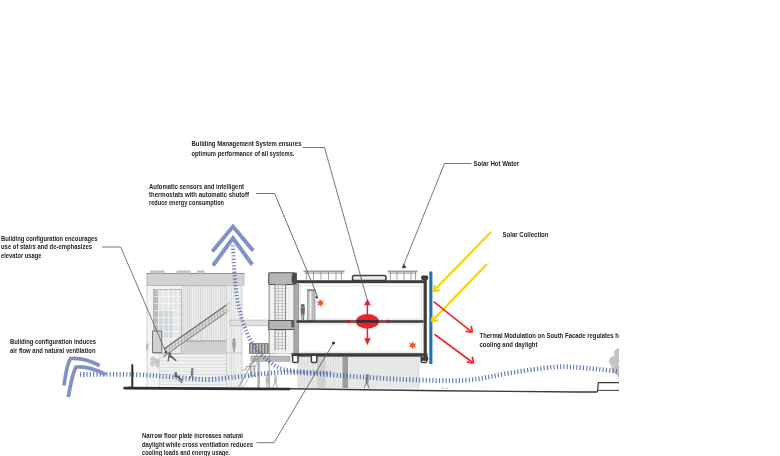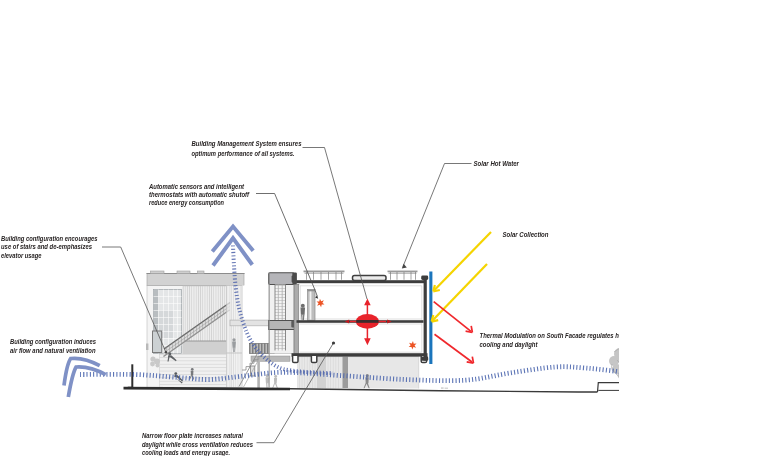--- a/index.html
+++ b/index.html
@@ -1,17 +1,17 @@
 <!DOCTYPE html>
 <html><head>
 <meta charset="utf-8">
 <style>
 html,body{margin:0;padding:0;background:#ffffff;}
 #stage{position:relative;width:619px;height:456px;overflow:hidden;background:#ffffff;
-font-family:"Liberation Sans",sans-serif;font-style:italic;}
+font-family:"Liberation Sans",sans-serif;}
 text{font-family:"Liberation Sans",sans-serif;font-weight:bold;fill:#282424;}
 </style>
 </head>
 <body>
 <div id="stage">
 <svg width="780" height="456" viewBox="0 0 780 456">
 <defs>
 <pattern id="vs" patternUnits="userSpaceOnUse" width="2.2" height="6">
   <rect width="2.2" height="6" fill="#ededed"></rect>
           <rect x="0" width="0.7" height="6" fill="#d0d0d0"></rect>

